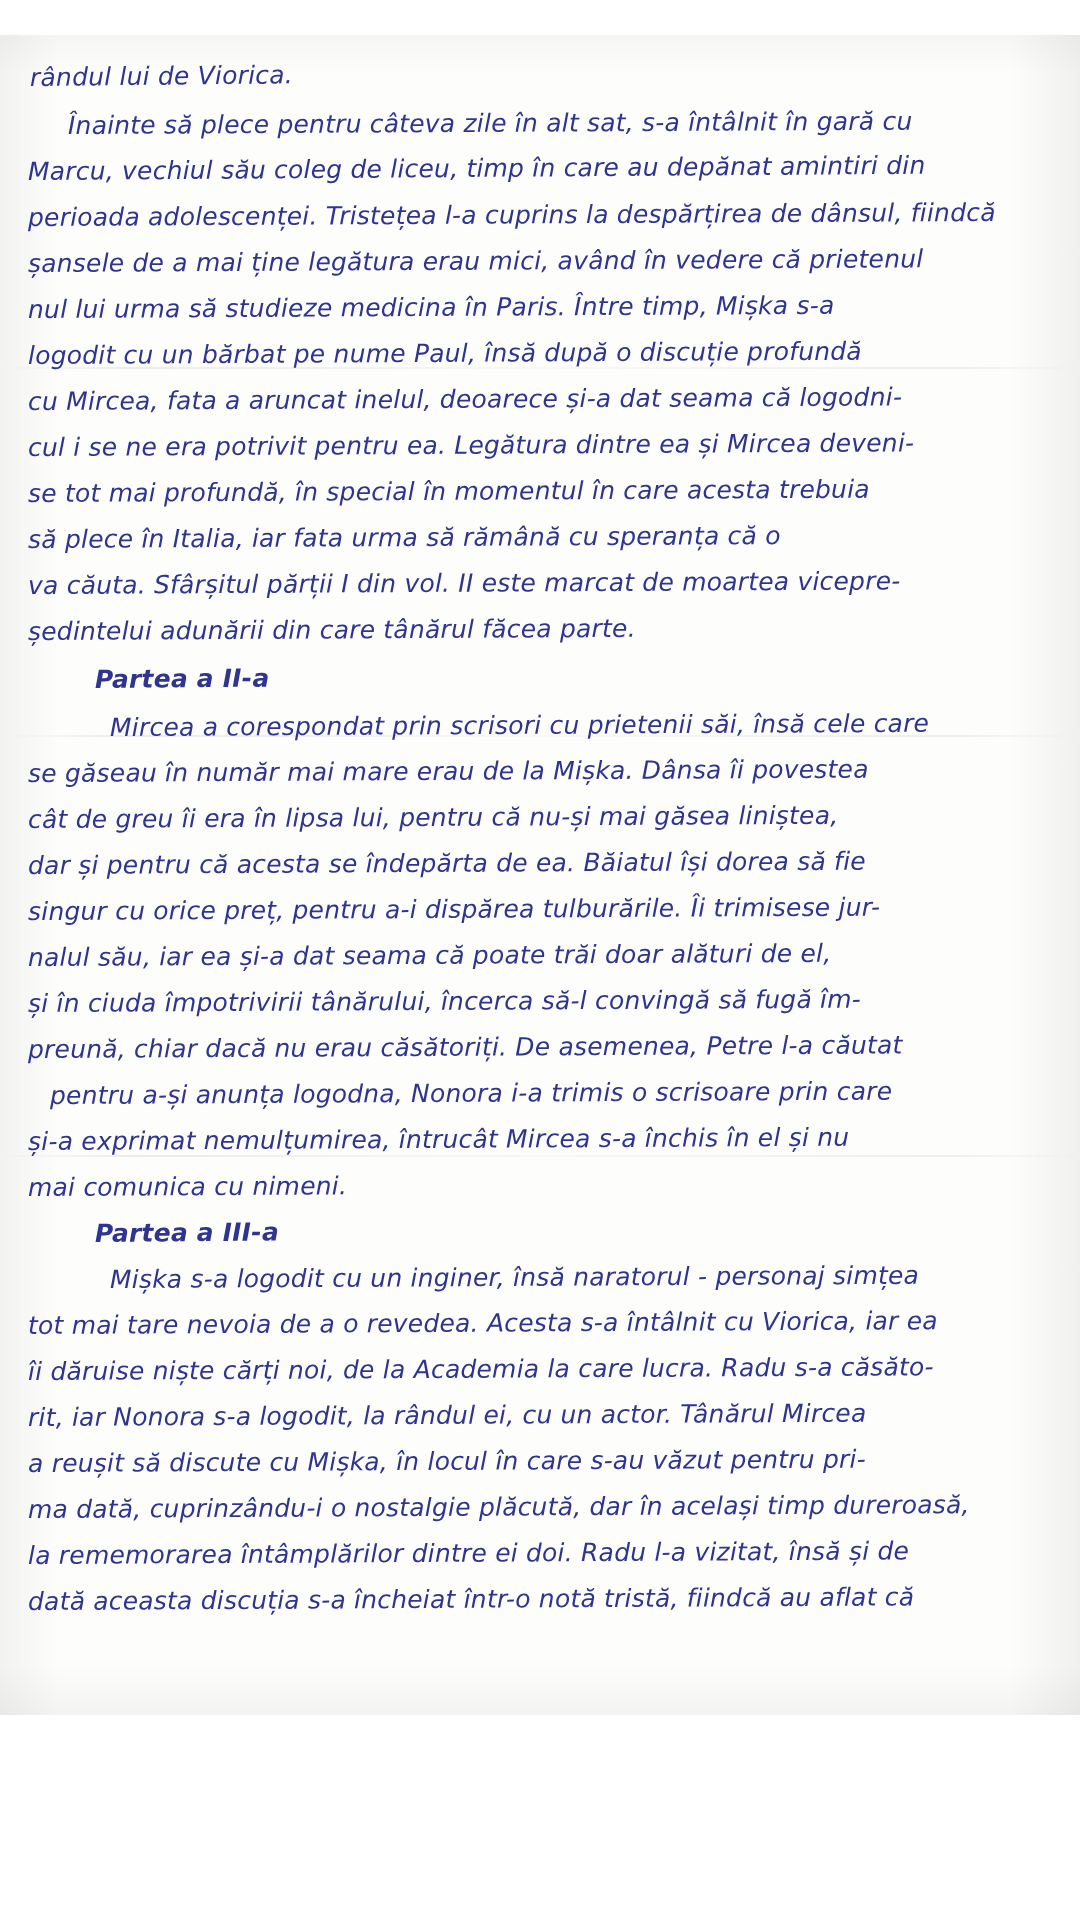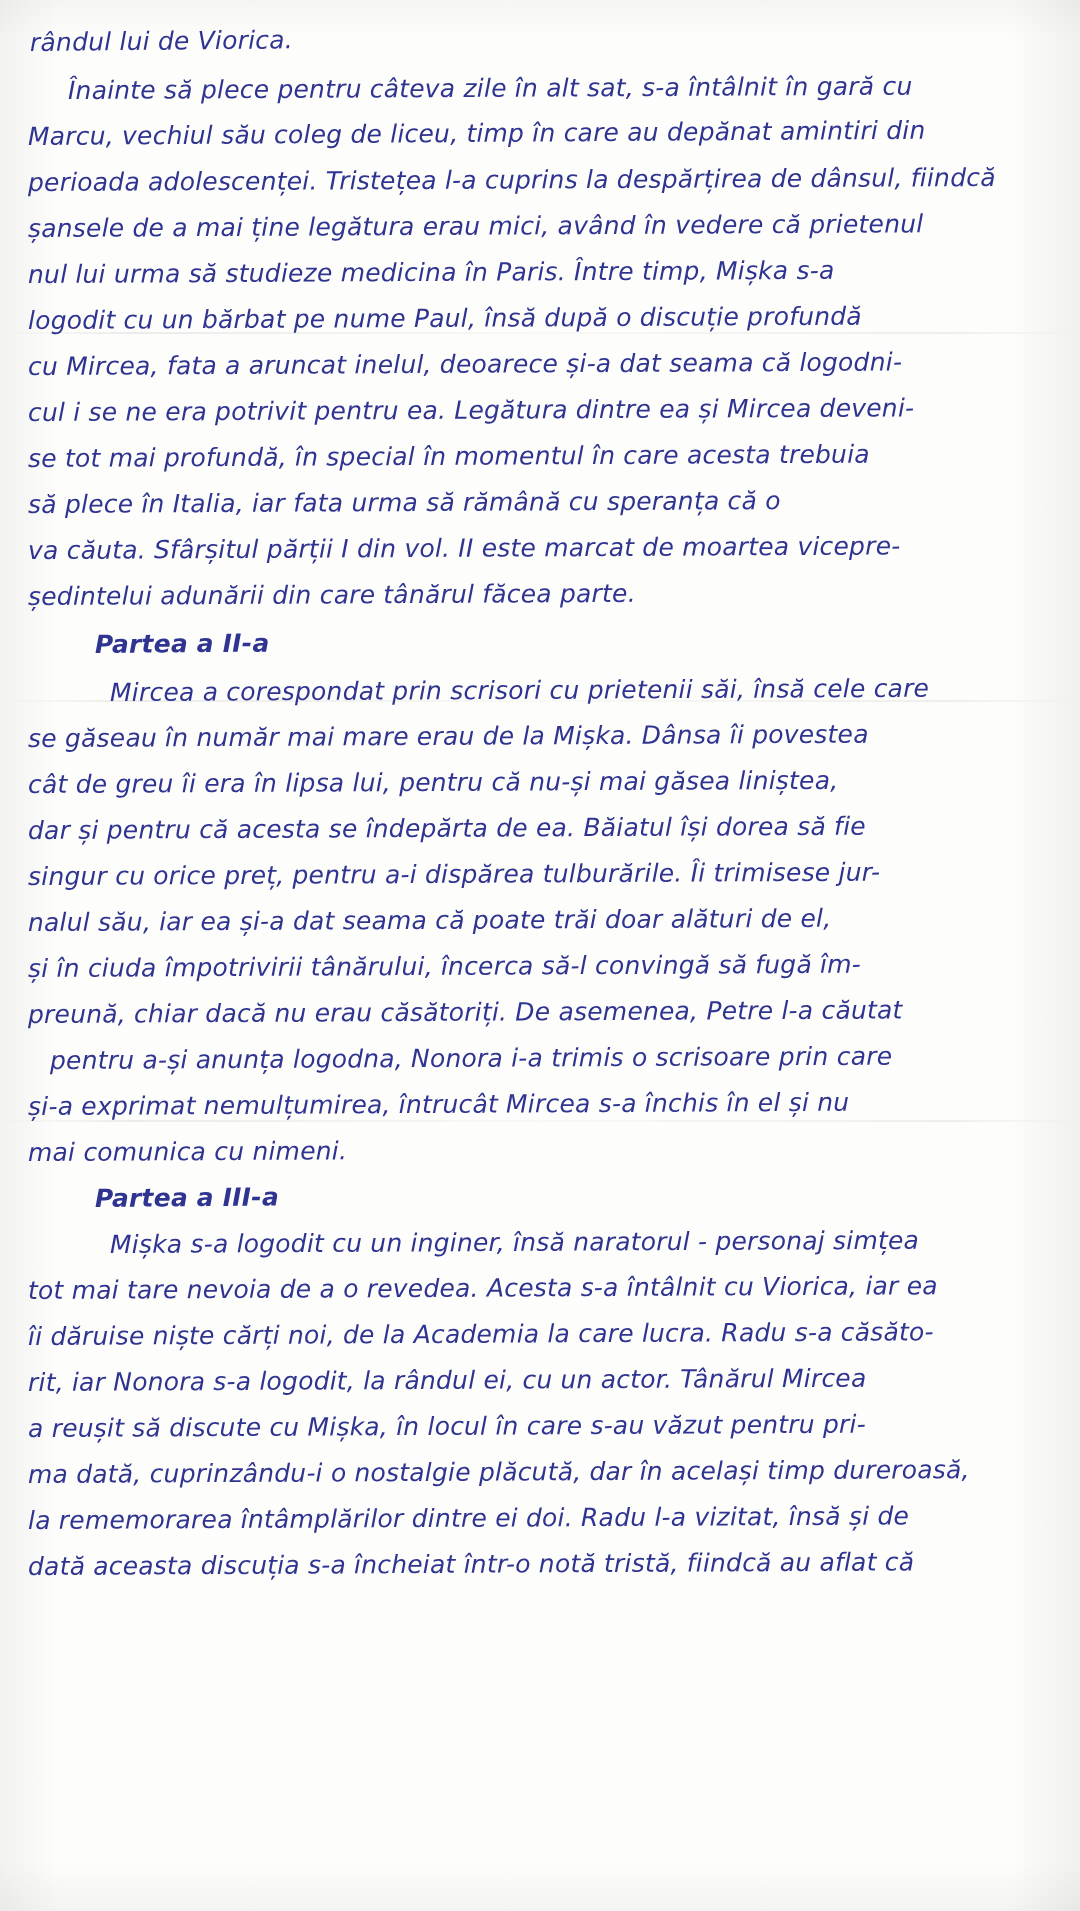--- a/index.html
+++ b/index.html
@@ -6,23 +6,24 @@
     margin: 0;
     padding: 0;
     background: #ffffff;
   }
   body {
     font-family: "DejaVu Sans", sans-serif;
   }
   .page {
     position: relative;
     width: 1080px;
-    height: 1911px;
+    height: 1680px;
     background: #fdfdfb;
     overflow: hidden;
+    margin-top: 35px;
   }
   
   .paper-shade {
     position: absolute;
     inset: 0;
     background:
       linear-gradient(to right, rgba(0,0,0,0.045) 0px, rgba(0,0,0,0.0) 60px),
       linear-gradient(to left, rgba(0,0,0,0.05) 0px, rgba(0,0,0,0.0) 70px),
       linear-gradient(to bottom, rgba(0,0,0,0.03) 0px, rgba(0,0,0,0.0) 40px),
       linear-gradient(to top, rgba(0,0,0,0.04) 0px, rgba(0,0,0,0.0) 50px);

